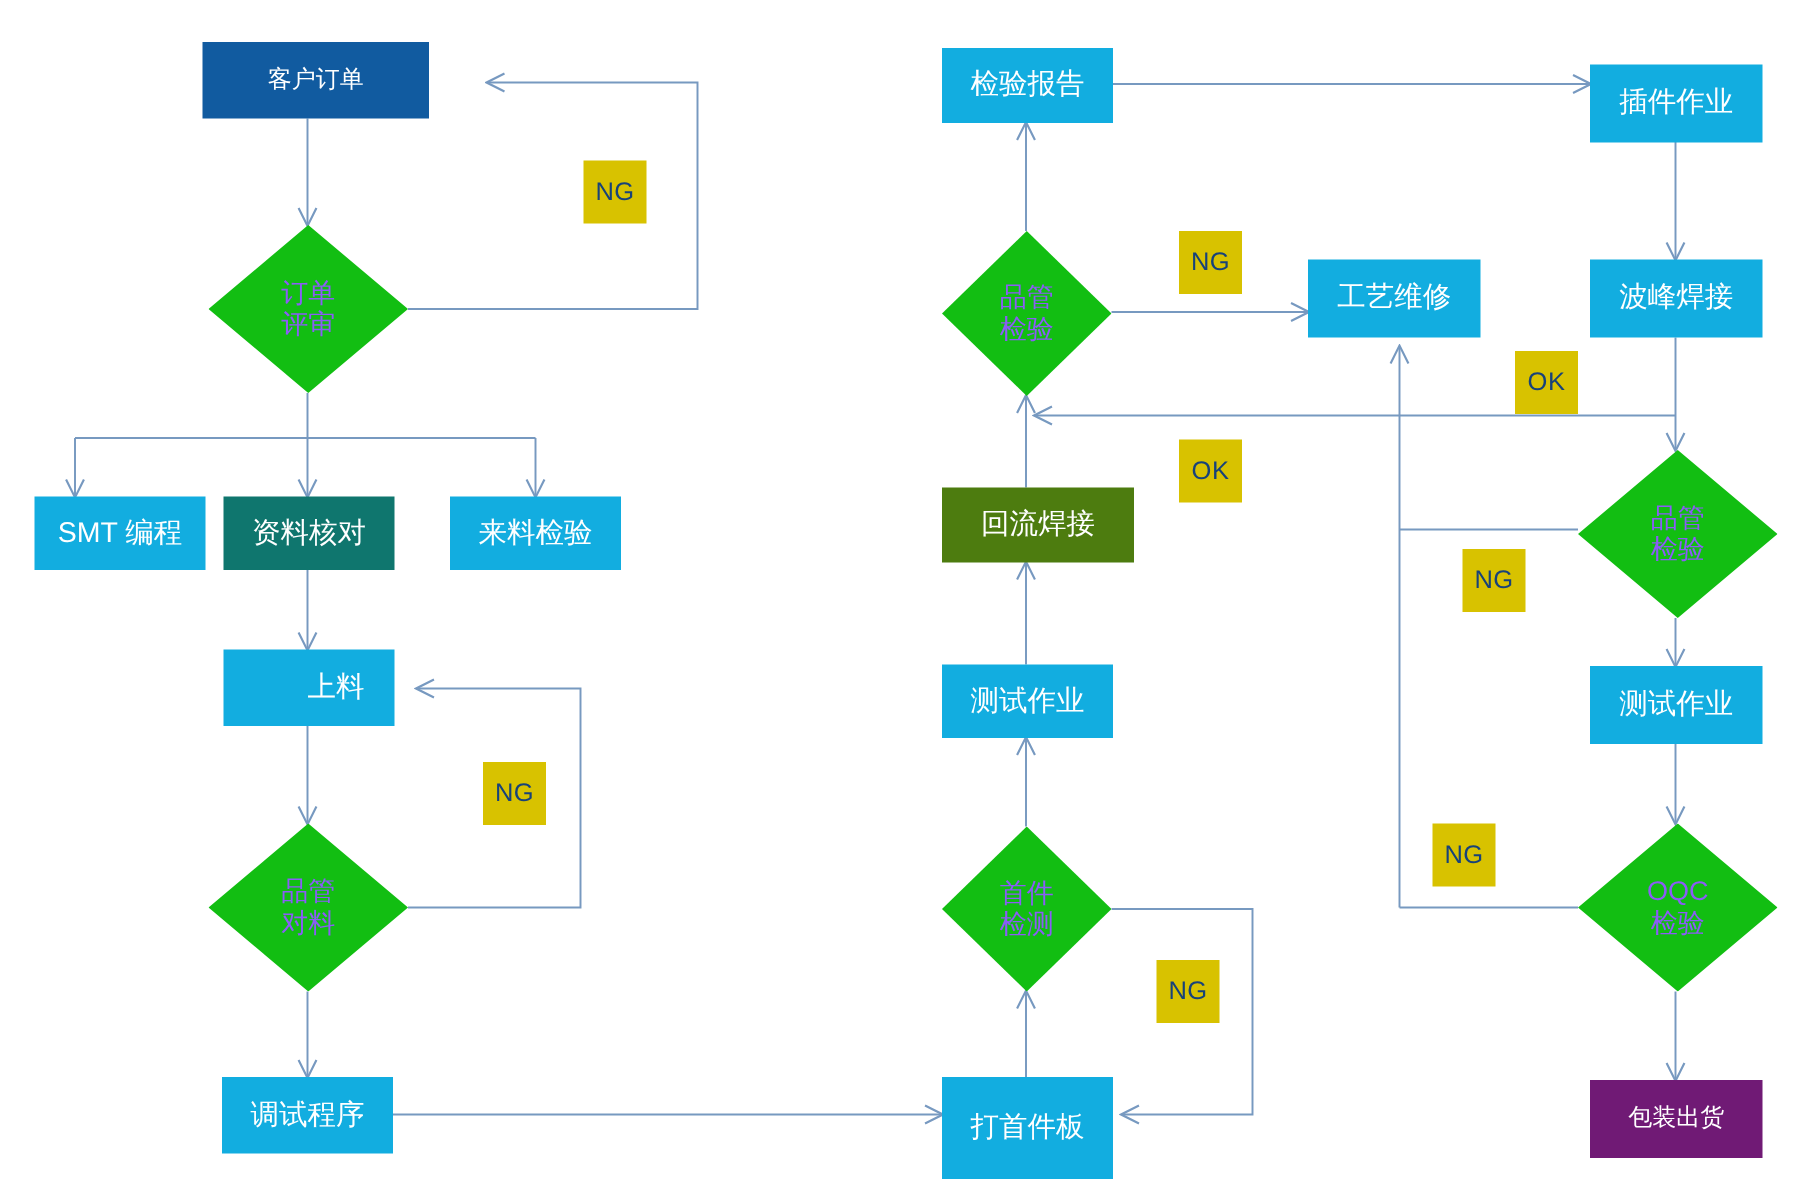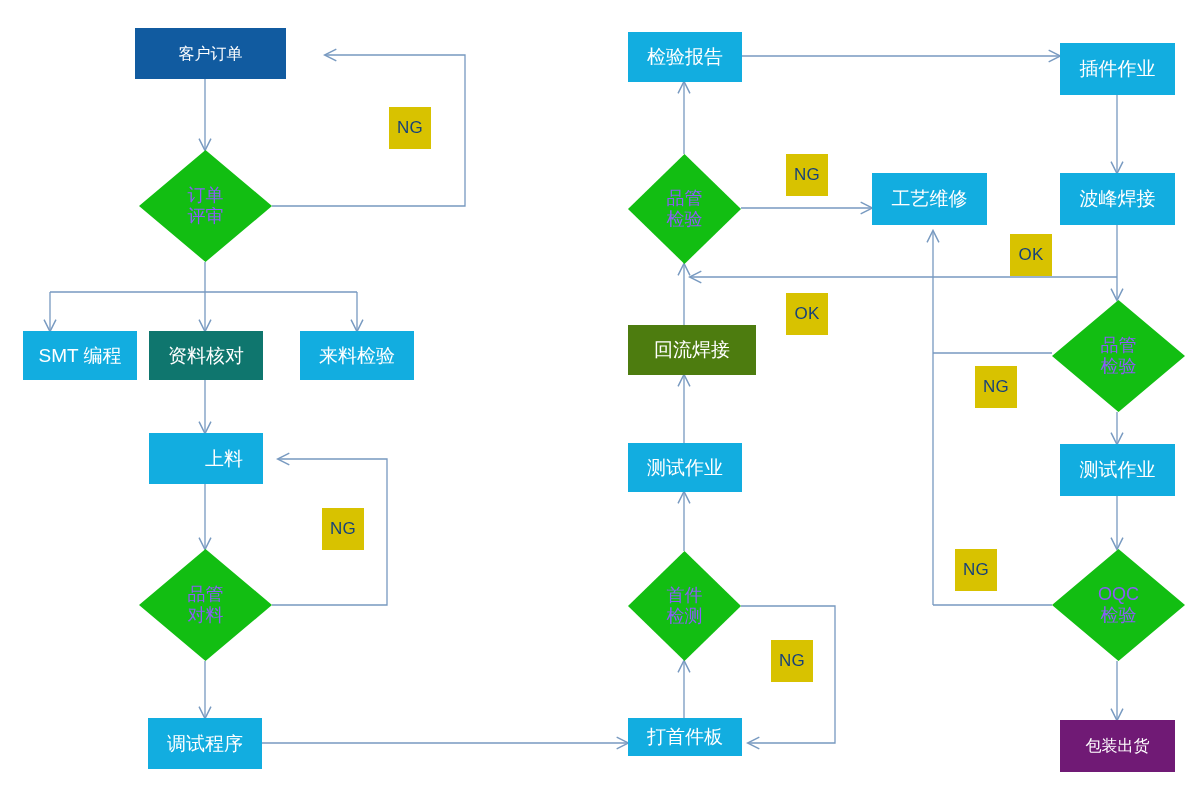--- a/index.html
+++ b/index.html
@@ -177,21 +177,21 @@
       <polygon points="66.5,0 133,56 66.5,112 0,56" fill="#12BE12"></polygon>
     </svg>
     <div class="diamond-label">品管
 对料</div>
   </div>
 
   <div class="node process" style="left:148px;top:718px;width:114px;height:51px;background:#12ADE0;justify-content:center;">
     <span>调试程序</span>
   </div>
 
-  <div class="node process" style="left:628px;top:718px;width:114px;height:38px;background:#12ADE0;">
+  <div class="node process" style="left:628px;top:718px;width:114px;height:68px;background:#12ADE0;">
     <span>打首件板</span>
   </div>
 
   <div class="diamond-wrap" style="left:628px;top:551px;width:113px;height:110px;">
     <svg width="113" height="110" viewBox="0 0 113 110">
       <polygon points="56.5,0 113,55 56.5,110 0,55" fill="#12BE12"></polygon>
     </svg>
     <div class="diamond-label">首件
 检测</div>
   </div>

